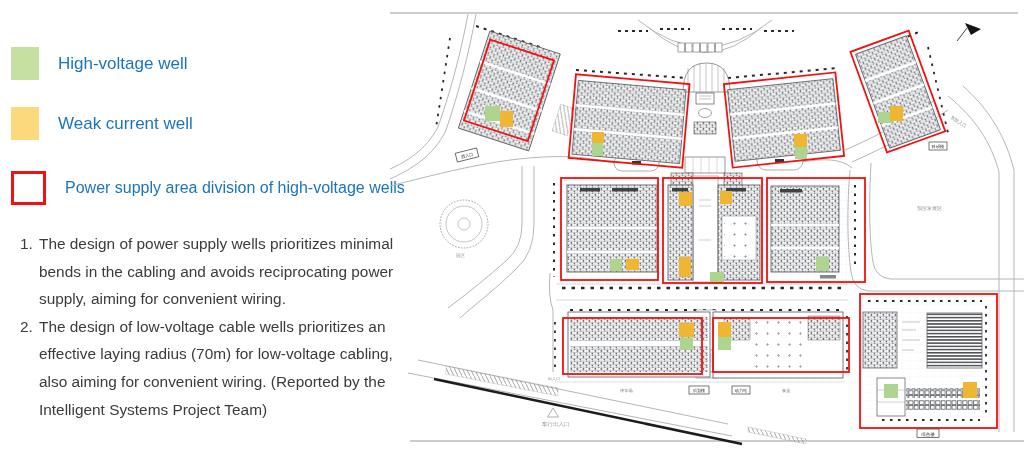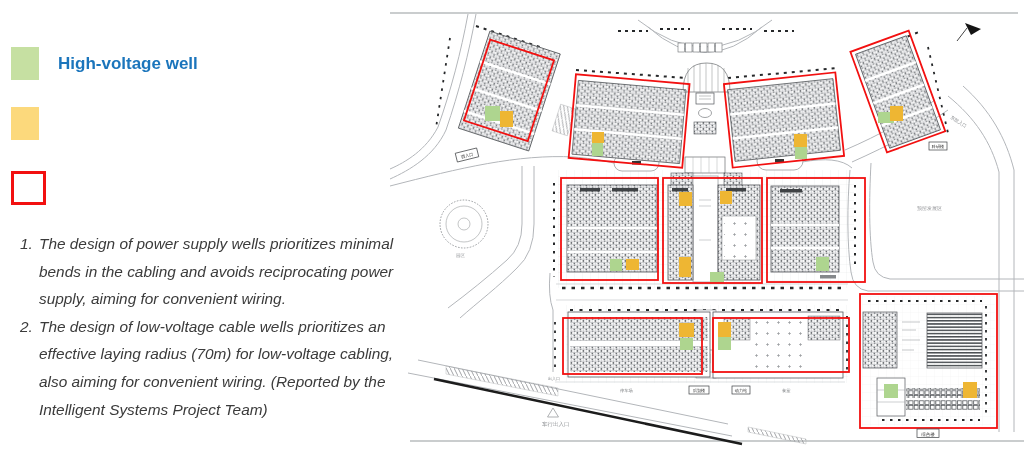--- a/index.html
+++ b/index.html
@@ -4,47 +4,49 @@
 <style>
   html,body{margin:0;padding:0;background:#fff;}
   .slide{position:relative;width:1024px;height:449px;background:#ffffff;overflow:hidden;
          font-family:"Liberation Sans",sans-serif;}
   .left-panel{position:absolute;left:0;top:0;width:392px;height:449px;}
   .legend-row{position:absolute;display:flex;align-items:center;}
   .legend-swatch{flex:0 0 auto;}
   .sw-green{width:28px;height:33px;background:#c6e0a2;}
   .sw-yellow{width:28px;height:33px;background:#fcd97c;}
   .sw-red{width:29px;height:28px;background:#ffffff;border:3px solid #f21010;}
-  .legend-label{color:#1b75bc;font-weight:bold;font-size:17px;margin-left:19px;white-space:nowrap;}
+  .legend-label{color:#1b75bc;font-weight:normal;font-size:17px;margin-left:19px;white-space:nowrap;}
   .legend-label.small{font-size:16px;}
   .notes{position:absolute;left:13px;top:230px;width:408px;color:#3b3b3b;
          font-size:15.4px;line-height:27.6px;}
-  .notes ol{margin:0;padding-left:24px;font-style:italic;}
+  .notes ol{margin:0;padding-left:24px;}
   .notes li{margin:0 0 0 0;padding-left:2px;}
   .map-panel{position:absolute;left:390px;top:0;width:634px;height:449px;}
   svg text{font-family:"Liberation Sans",sans-serif;}
 </style>
 </head>
 <body>
 
 <div class="slide">
 
   <div class="left-panel">
 
     <div class="legend-row" style="left:11px;top:47px;">
       <div class="legend-swatch sw-green"></div>
       <div class="legend-label">High-voltage well</div>
     </div>
 
     <div class="legend-row" style="left:11px;top:107px;">
       <div class="legend-swatch sw-yellow"></div>
+      <div class="legend-label">Weak current well</div>
     </div>
 
     <div class="legend-row" style="left:11px;top:171px;">
       <div class="legend-swatch sw-red"></div>
+      <div class="legend-label small">Power supply area division of high-voltage wells</div>
     </div>
 
     <div class="notes">
       <ol>
         <li><span>The design of power supply wells prioritizes minimal bends in the cabling and avoids reciprocating power supply, aiming for convenient wiring.</span></li>
         <li><span>The design of low-voltage cable wells prioritizes an effective laying radius (70m) for low-voltage cabling, also aiming for convenient wiring. (Reported by the Intelligent Systems Project Team)</span></li>
       </ol>
     </div>
   </div>
 

